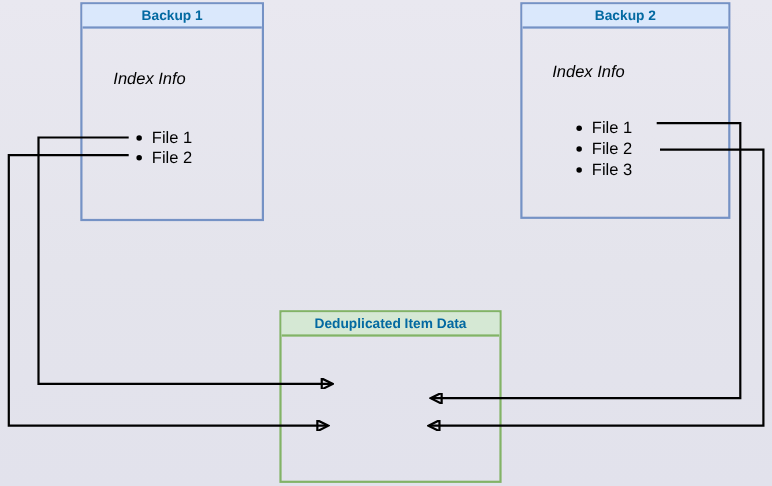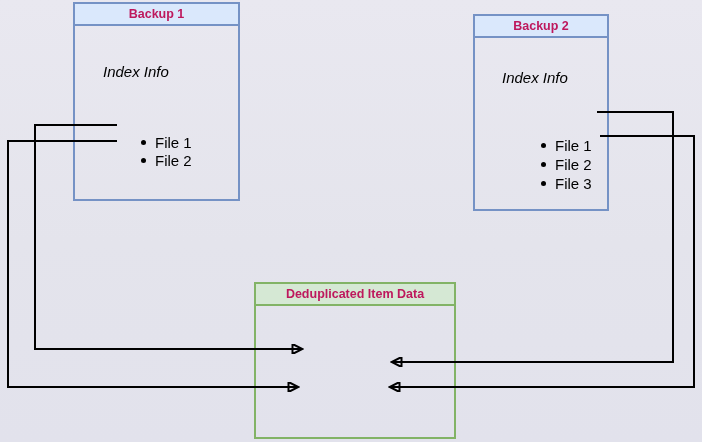--- a/index.html
+++ b/index.html
@@ -37,36 +37,36 @@
   .box-header {
     position: absolute;
     left: 0; top: 0; right: 0;
     height: 22px;
     box-sizing: border-box;
     display: flex;
     align-items: center;
     justify-content: center;
     font-size: 12.5px;
     font-weight: bold;
-    color: #be185d;
+    color: #0369a1;
   }
   .blue  .box-header { background: #dae8fc; border-bottom: 2px solid #7592c5; }
   .green .box-header { background: #d5e8d4; border-bottom: 2px solid #82b366; }
   .index-label {
     position: absolute;
     font-size: 15px;
     line-height: 19px;
     color: #000000;
     white-space: nowrap;
     font-style: italic;
   }
   ul.file-list {
     position: absolute;
     list-style: none;
-    margin: 17px;
+    margin: 0;
     padding: 0;
   }
   ul.file-list li {
     display: flex;
     align-items: center;
     font-size: 15px;
     color: #000000;
     white-space: nowrap;
   }
   .rows-18 li { height: 18px; }
@@ -108,21 +108,21 @@
         <span class="bullet"></span>
         <span>File 1</span>
       </li>
       <li>
         <span class="bullet"></span>
         <span>File 2</span>
       </li>
     </ul>
   </div>
 
-  <div class="box blue" style="left:473px; top:14px; width:136px; height:197px;">
+  <div class="box blue" style="left:473px; top:2px; width:191px; height:197px;">
     <div class="box-header">
       <span>Backup 2</span>
     </div>
     <div class="index-label" style="left:27px; top:52px;">Index Info</div>
     <ul class="file-list rows-19" style="left:49px; top:103px;">
       <li>
         <span class="bullet"></span>
         <span>File 1</span>
       </li>
       <li>

